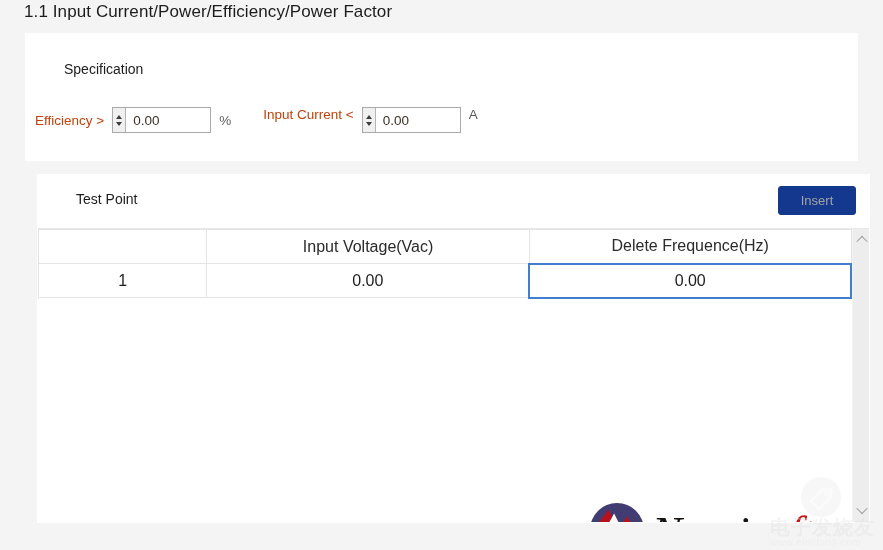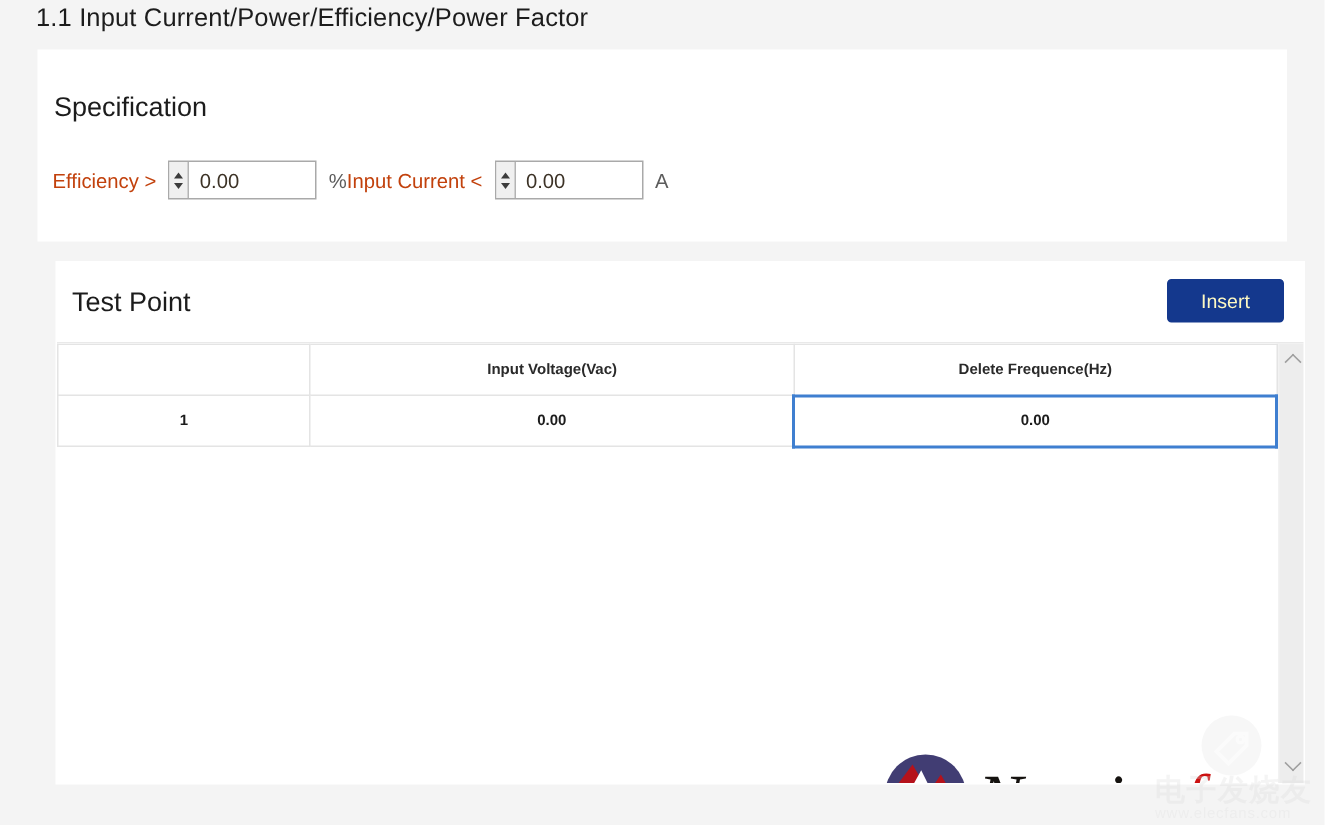--- a/index.html
+++ b/index.html
@@ -40,22 +40,23 @@
   }
   #testpoint-panel {
     left: 37px;
     top: 174px;
     width: 833px;
     height: 349px;
   }
 
   .panel-heading {
     position: absolute;
-    font-size: 18px;
+    font-size: 14px;
     color: #1c1c1c;
+    margin-left: 28px;
   }
   #spec-heading { left: 11px; top: 28px; }
   #testpoint-heading { left: 11px; top: 17px; }
 
   
   #spec-row {
     position: absolute;
     left: 10px;
     top: 72px;
     display: flex;
@@ -108,21 +109,21 @@
   .spin-value {
     width: 84px;
     display: flex;
     align-items: center;
     padding-left: 7px;
     font-size: 13.5px;
     color: #3c3226;
     box-sizing: border-box;
     background: #ffffff;
   }
-  #spec-current-group { display: flex; align-items: center; }
+  #spec-current-group { margin-left: 32px; display: flex; }
 
   
   .tp-buttons {
     position: absolute;
     right: 14px;
     top: 12px;
     display: flex;
     gap: 12px;
   }
   .btn {
@@ -133,21 +134,21 @@
     border-radius: 3px;
     display: flex;
     align-items: center;
     justify-content: center;
     box-sizing: border-box;
     cursor: pointer;
     user-select: none;
   }
   #insert-button {
     background: #14388d;
-    color: #fef9c3;
+    color: #a3a3a3;
     border: 1px solid #14388d;
   }
   #delete-button {
     background: #ffffff;
     color: #2b5fc4;
     border: 1px solid #5b86d8;
   }
 
   
   #grid-wrap {
@@ -166,22 +167,22 @@
     background: #ffffff;
     overflow: hidden;
   }
   table.grid {
     border-collapse: collapse;
     width: 100%;
     table-layout: fixed;
   }
   table.grid th, table.grid td {
     border: 1px solid #e4e4e4;
-    font-weight: bold;
-    font-size: 10px;
+    font-weight: normal;
+    font-size: 16px;
     color: #1c1c1c;
     text-align: center;
     height: 34px;
     padding: 0;
     box-sizing: border-box;
   }
   table.grid th { color: #2a2a2a; }
   table.grid col.c-idx { width: 168px; }
   table.grid col.c-vol { width: 322px; }
   table.grid col.c-frq { width: 321px; }

